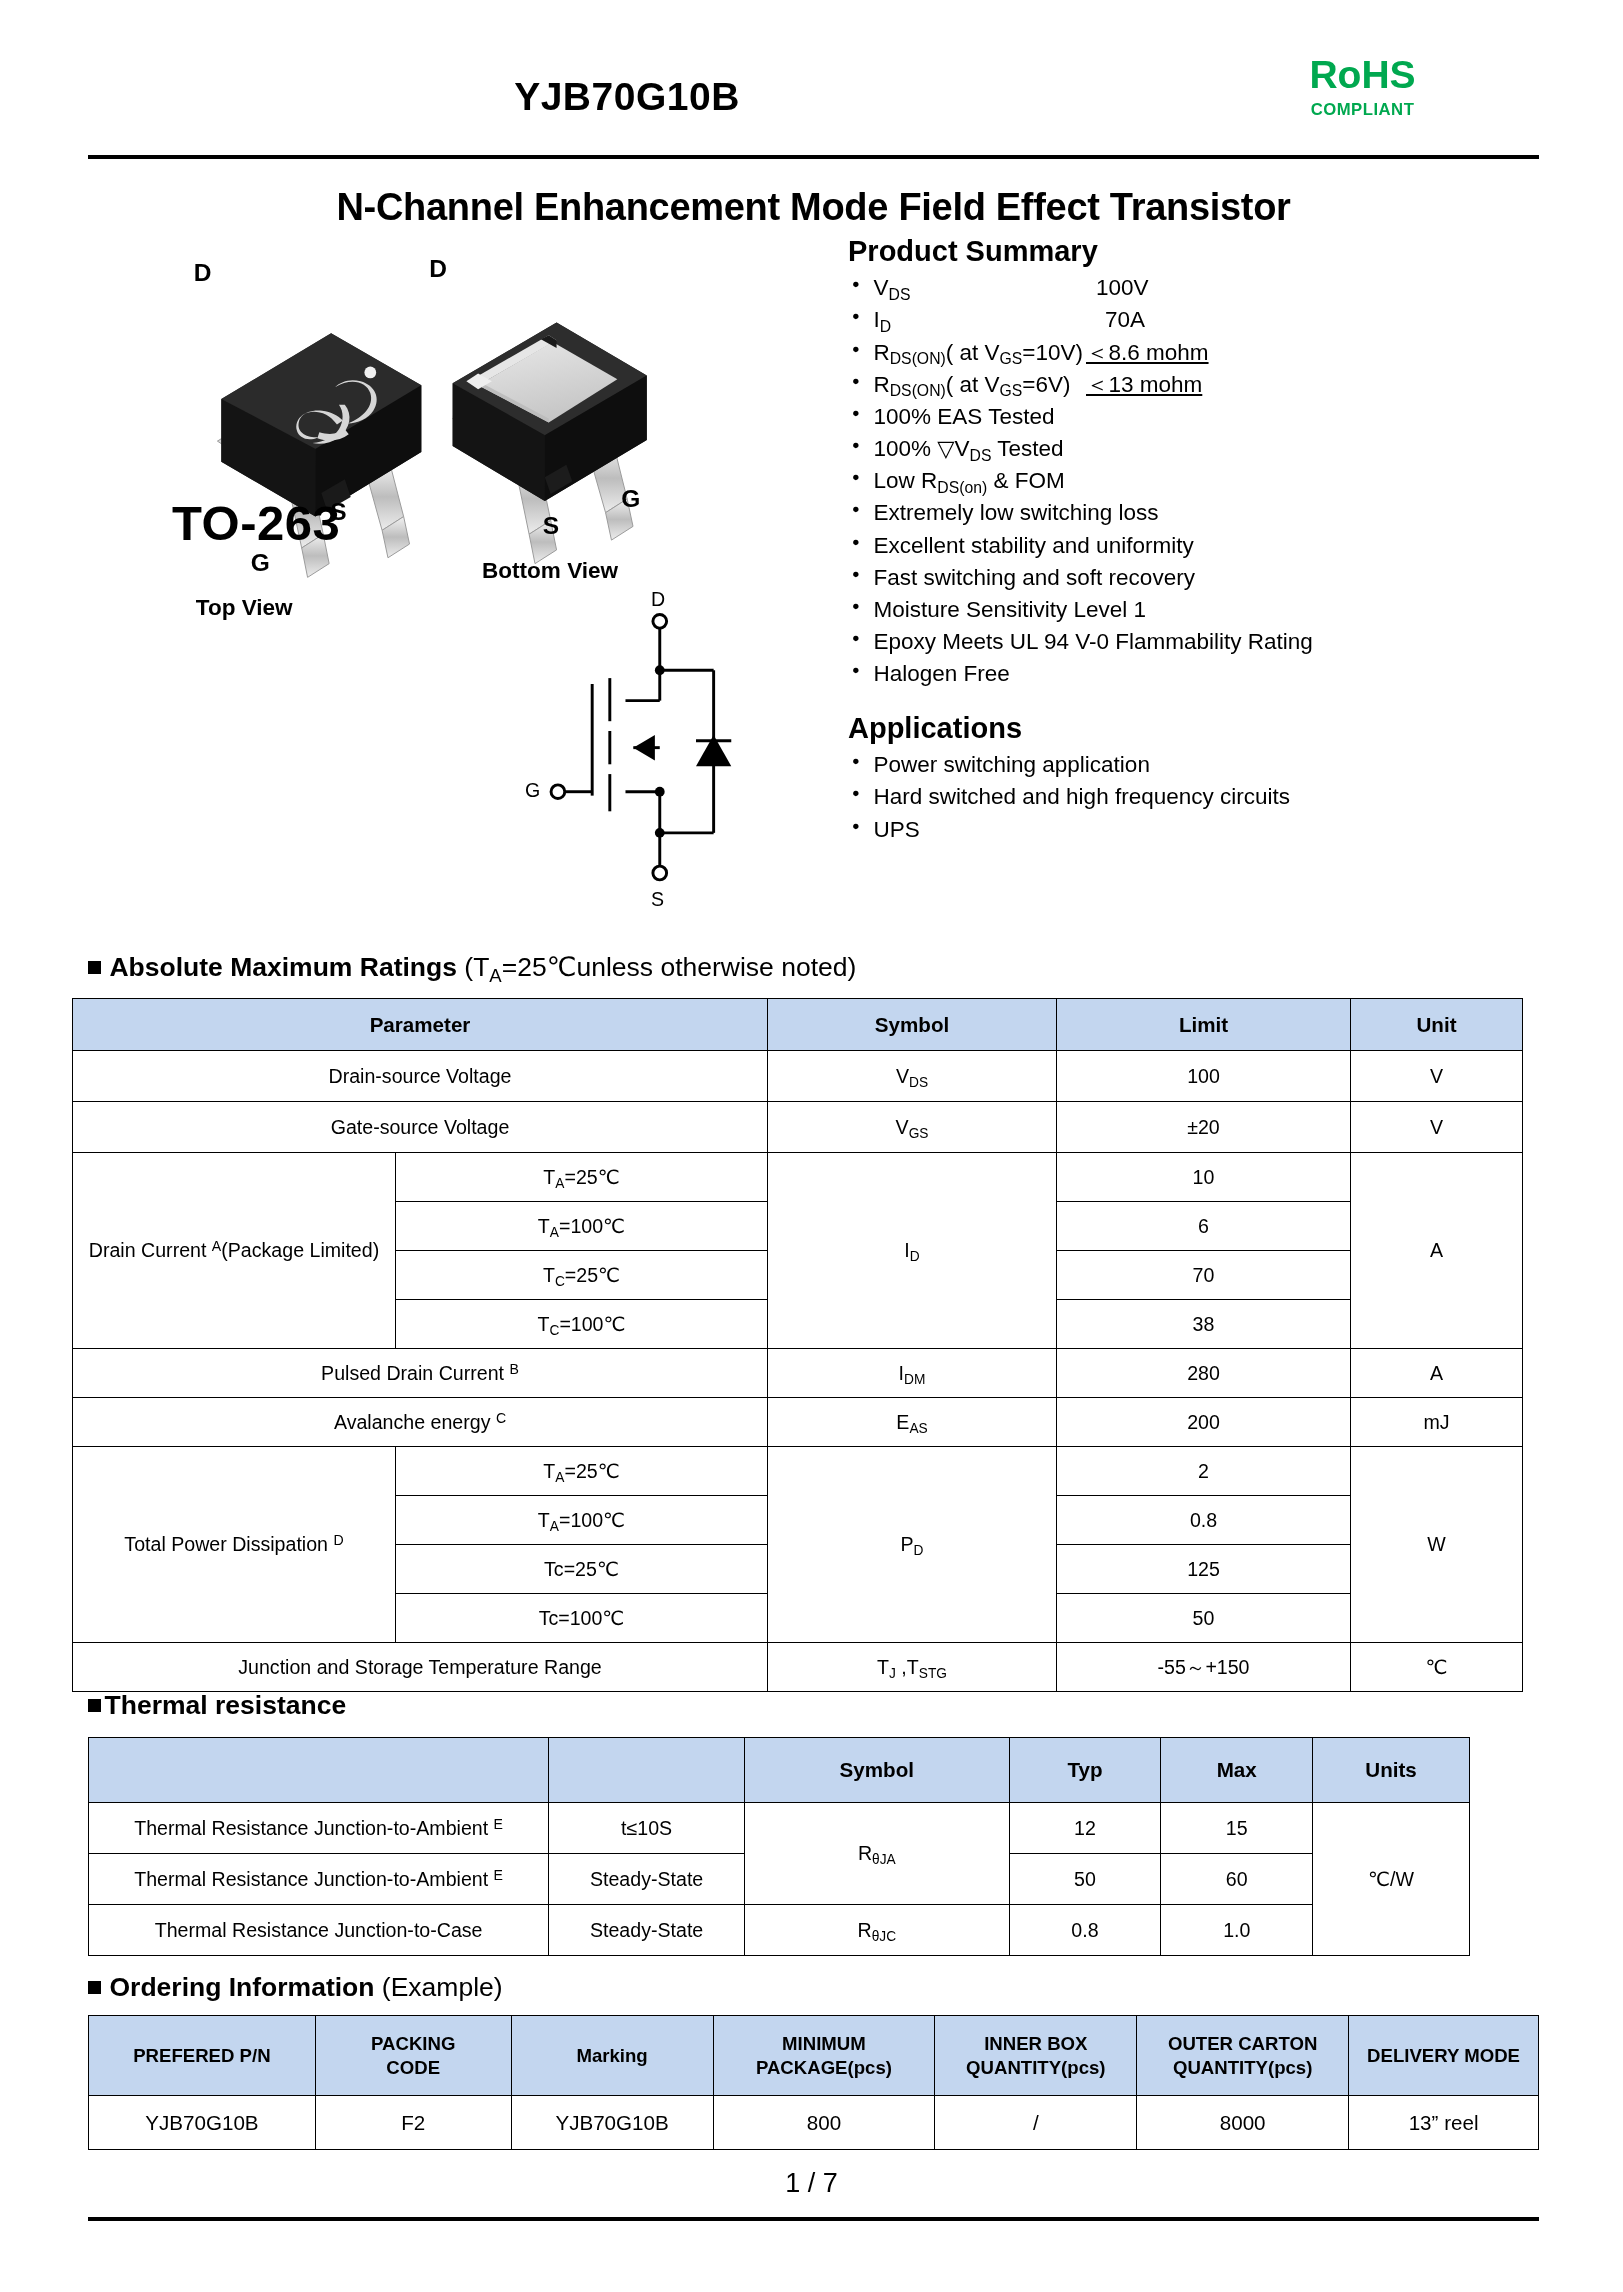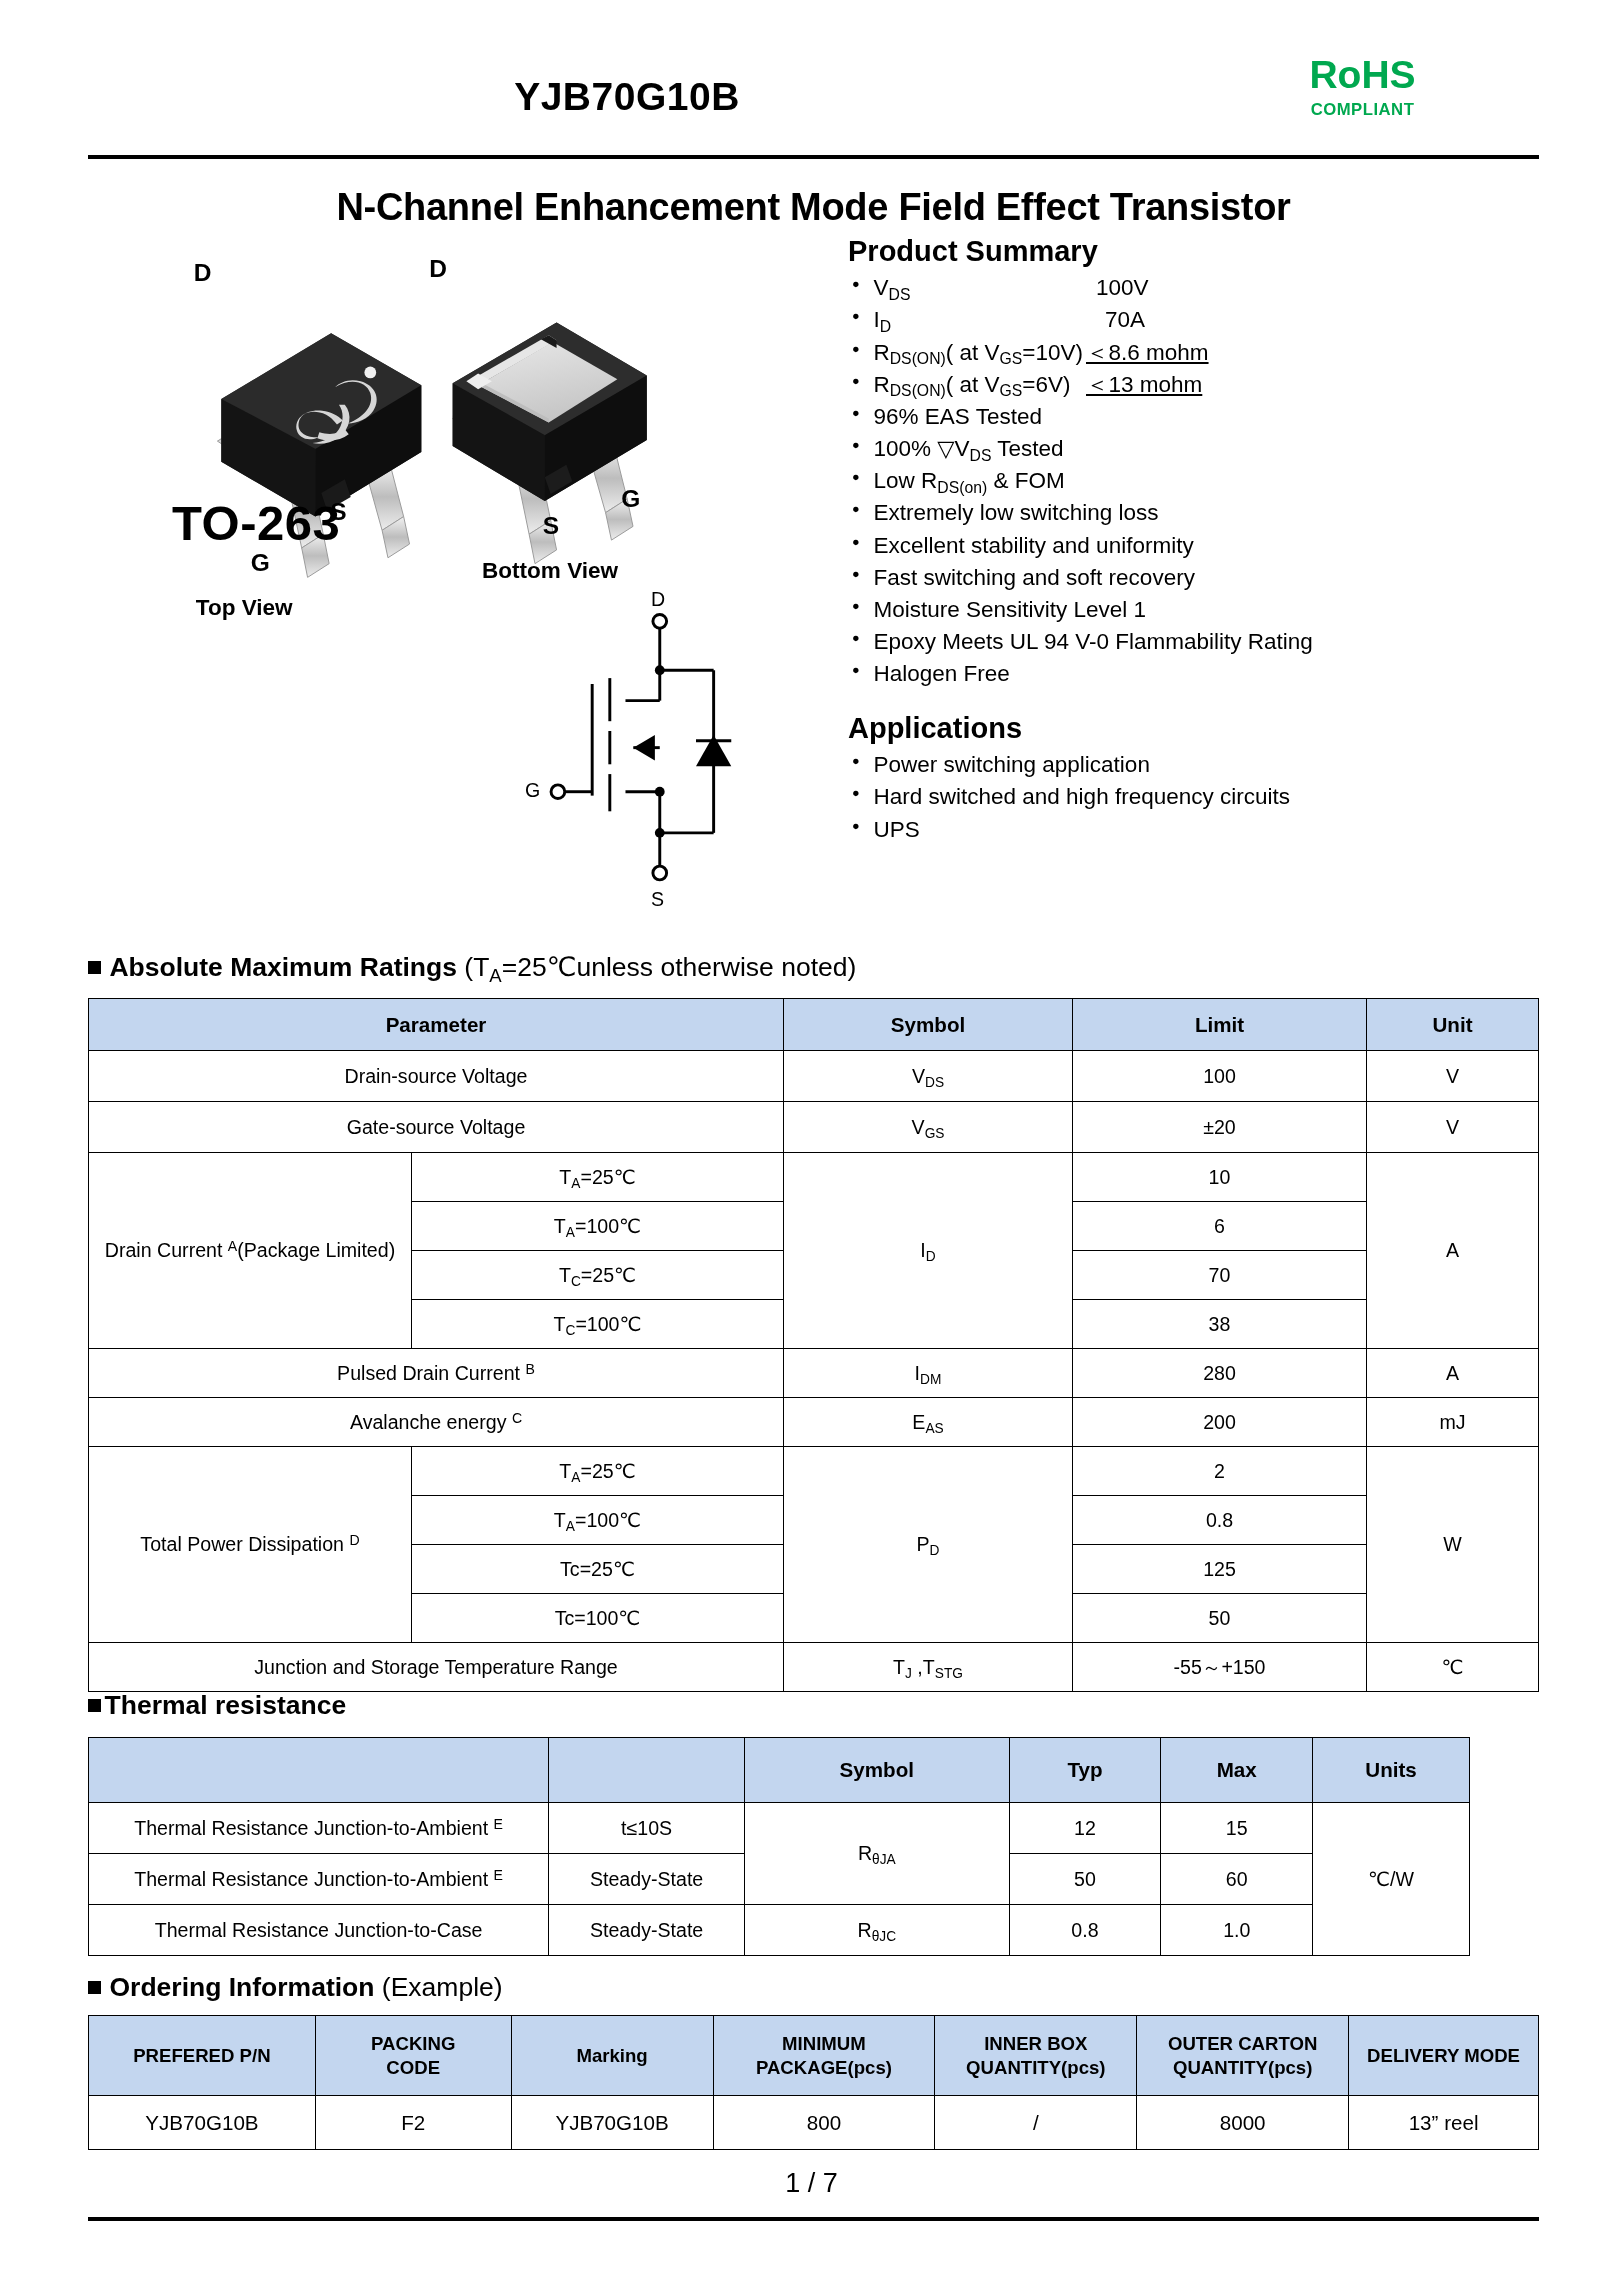--- a/index.html
+++ b/index.html
@@ -58,21 +58,21 @@
 
   
   table.dt{border-collapse:collapse;position:absolute;}
   table.dt td,table.dt th{
     border:1px solid #000;font-size:19.6px;font-weight:normal;
     padding:0 9.8px;text-align:center;vertical-align:middle;
   }
   table.dt th{background:#c3d6ef;font-weight:bold;font-size:20.6px;}
   td.lft{text-align:left;padding-left:13.7px;}
   td.sublbl{text-align:left;padding-left:15.7px;}
-  .tbl-amr{left:88px;top:998px;width:1451px;}
+  .tbl-amr{left:72px;top:998px;width:1451px;}
   .tbl-th{left:88px;top:1737px;width:1382px;}
   .tbl-ord{left:88px;top:2015px;width:1451px;}
   table.dt.tbl-ord th{font-size:18.6px;line-height:1.25;padding:5.9px 3.9px;}
   table.dt.tbl-ord td{font-size:20.6px;height:53px;}
 
   .pageno{position:absolute;left:0;top:2168px;width:1623px;text-align:center;font-size:27px;}
   .rule-bot{position:absolute;left:88px;top:2217px;width:1451px;height:3.9px;background:#000;}
 </style>
 </head>
 <body>
@@ -232,21 +232,21 @@
       </li>
       <li>
         <span>R<sub>DS(ON)</sub>( at V<sub>GS</sub>=10V)</span>
         <span class="val w3">＜8.6 mohm</span>
       </li>
       <li>
         <span>R<sub>DS(ON)</sub>( at V<sub>GS</sub>=6V)</span>
         <span class="val w3">＜13 mohm</span>
       </li>
       <li>
-        <span>96% EAS Tested</span>
+        <span>100% EAS Tested</span>
       </li>
       <li>
         <span>100% ▽V<sub>DS</sub> Tested</span>
       </li>
     </ul>
 
     <ul class="blist">
       <li><span>Low R<sub>DS(on)</sub> &amp; FOM</span></li>
       <li><span>Extremely low switching loss</span></li>
       <li><span>Excellent stability and uniformity</span></li>

